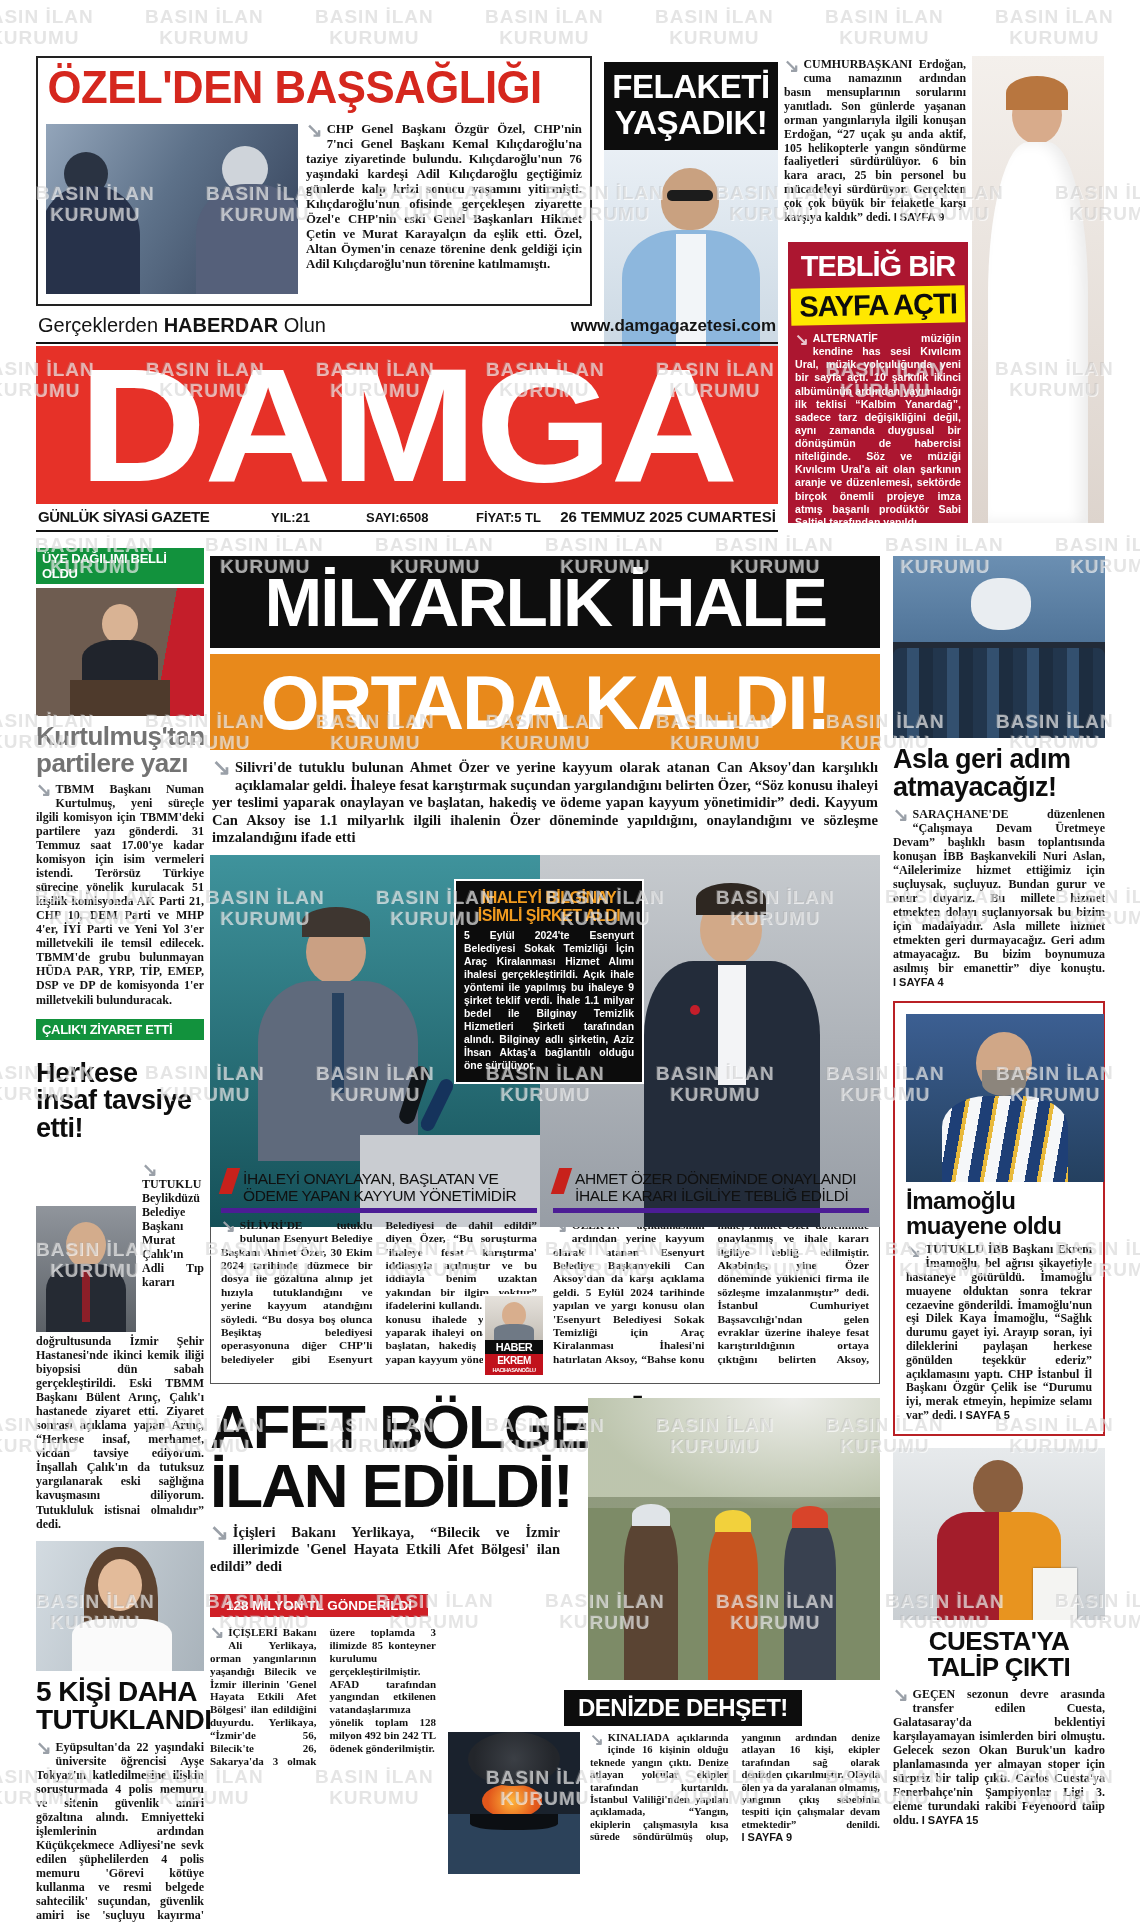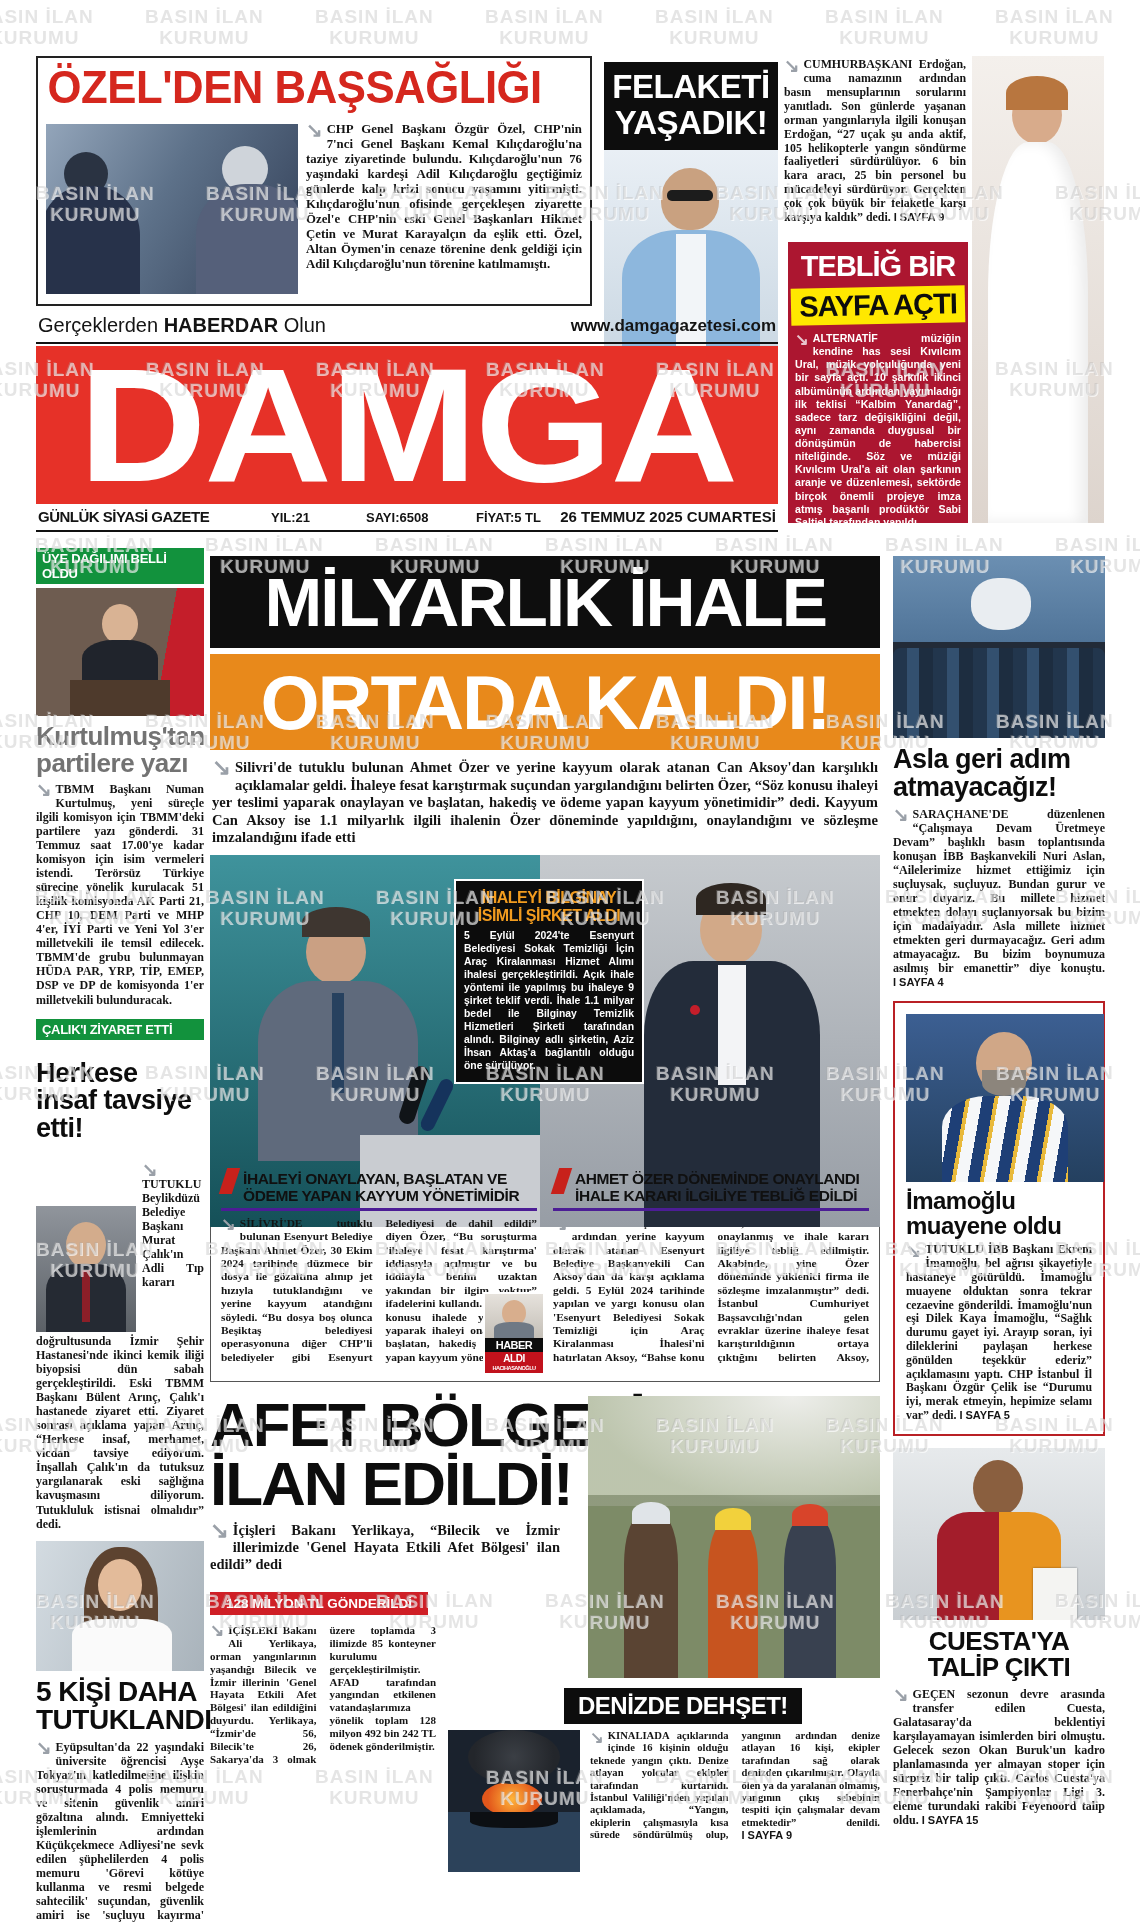--- a/index.html
+++ b/index.html
@@ -12,22 +12,22 @@
   .body-txt{font-weight:bold;text-align:justify;line-height:1.17;}
   .arrow{float:left;color:#9aa0a8;font-family:"Liberation Sans",sans-serif;font-weight:bold;
          font-size:1.55em;line-height:.75;margin:1px 4px 0 0;}
   .pageref{font-family:"Liberation Sans",sans-serif;font-weight:bold;font-size:11px;white-space:nowrap;}
   .kicker-green{background:#12923d;color:#fff;font-family:"Liberation Sans",sans-serif;
         font-weight:bold;font-size:13px;padding:3px 6px;letter-spacing:-0.3px;}
   .wm{position:absolute;white-space:pre;font:bold 19px "Liberation Sans",sans-serif;
       color:rgba(170,170,170,.30);letter-spacing:1px;text-align:center;line-height:1.12;
       text-shadow:1px 1px 0 rgba(255,255,255,.65);}
   #wm-layer{position:absolute;inset:0;z-index:40;pointer-events:none;}
-  .subhead{font-family:"Liberation Sans",sans-serif;font-weight:bold;font-size:15.5px;
-      letter-spacing:-0.4px;line-height:1.1;border-bottom:3px solid #4c1d95;
+  .subhead{font-family:"Liberation Sans",sans-serif;font-weight:normal;font-size:15.5px;
+      letter-spacing:-0.4px;line-height:1.1;border-bottom:5px solid #4c1d95;
       padding:2px 2px 4px 22px;position:relative;color:#101010;}
   .subhead::before{content:"";position:absolute;left:2px;top:0;width:13px;height:26px;
       background:#c8211b;transform:skewX(-18deg);}
   .col2{column-count:2;column-gap:13px;}
 </style>
 </head>
 <body>
 
 <div id="page">
 
@@ -174,21 +174,21 @@
         <div class="subhead">İHALEYİ ONAYLAYAN, BAŞLATAN VE ÖDEME YAPAN KAYYUM YÖNETİMİDİR</div>
         <div class="body-txt col2" style="font-size:11.4px;margin-top:6px;height:156px;overflow:hidden;">
           <span class="arrow">↘</span><span>SİLİVRİ'DE tutuklu bulunan Esenyurt Belediye Başkanı Ahmet Özer, 30 Ekim 2024 tarihinde düzmece bir dosya ile gözaltına alınıp jet hızıyla tutuklandığını ve yerine kayyum atandığını söyledi. “Bu dosya boş olunca Beşiktaş belediyesi operasyonuna diğer CHP'li belediyeler gibi Esenyurt Belediyesi de dahil edildi” diyen Özer, “Bu soruşturma 'ihaleye fesat karıştırma' iddiasıyla açılmıştır ve bu iddiayla benim uzaktan yakından bir ilgim yoktur” ifadelerini kullandı. Özer, “Söz konusu ihalede yer teslimi yaparak ihaleyi onaylayan ve başlatan, hakediş ve ödeme yapan kayyum yönetimidir. En yakın zamanda bu davada da hukukun tecelli edeceğine inancım tamdır” dedi.</span>
         </div>
         <div style="position:absolute;right:-6px;bottom:0;width:58px;background:#0c0c0c;box-shadow:0 0 0 2px #fff;">
           <div class="photo" style="width:58px;height:44px;background:linear-gradient(#e6e2dc,#c4bfb7);">
             <div class="sil" style="left:17px;top:6px;width:24px;height:26px;border-radius:50%;background:#d8ae8d;"></div>
             <div class="sil" style="left:9px;top:28px;width:40px;height:16px;border-radius:40% 40% 0 0;background:#6f7985;"></div>
           </div>
           <div class="headline-sans" style="color:#fff;font-size:11px;text-align:center;padding:1px 0;">HABER</div>
-          <div class="headline-sans" style="background:#c1121c;color:#fff;font-size:10px;text-align:center;padding:1px 0;">ALDI</div>
+          <div class="headline-sans" style="background:#c1121c;color:#fff;font-size:10px;text-align:center;padding:1px 0;">EKREM</div>
           <div class="headline-sans" style="background:#c1121c;color:#fff;font-size:5.6px;text-align:center;padding:0 0 2px 0;">HACIHASANOĞLU</div>
         </div>
       </div>
       <div style="flex:1;">
         <div class="subhead">AHMET ÖZER DÖNEMİNDE ONAYLANDI İHALE KARARI İLGİLİYE TEBLİĞ EDİLDİ</div>
         <div class="body-txt col2" style="font-size:11.4px;margin-top:6px;height:156px;overflow:hidden;">
           <span class="arrow">↘</span><span>ÖZER'İN açıklamasının ardından yerine kayyum olarak atanan Esenyurt Belediye Başkanvekili Can Aksoy'dan da karşı açıklama geldi. 5 Eylül 2024 tarihinde yapılan ve yargı konusu olan 'Esenyurt Belediyesi Sokak Temizliği için Araç Kiralanması İhalesi'ni hatırlatan Aksoy, “Bahse konu ihale; Ahmet Özer döneminde onaylanmış ve ihale kararı ilgiliye tebliğ edilmiştir. Akabinde, yine Özer döneminde yüklenici firma ile sözleşme imzalanmıştır” dedi. İstanbul Cumhuriyet Başsavcılığı'ndan gelen evraklar üzerine ihaleye fesat karıştırıldığının ortaya çıktığını belirten Aksoy, “Derhal yasal adımlar atılmış ve ihale tek taraflı olarak feshedilmiştir” diye konuştu.</span>
           
         </div>
       </div>

